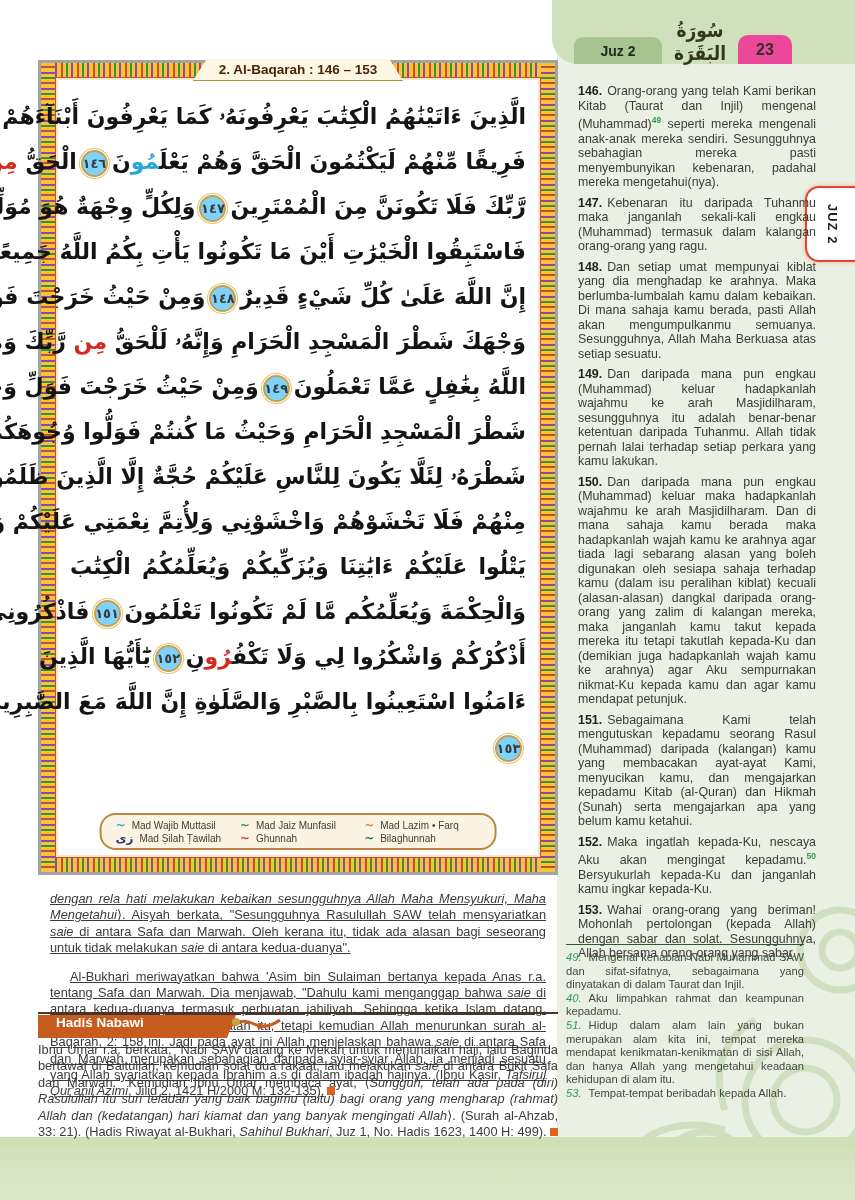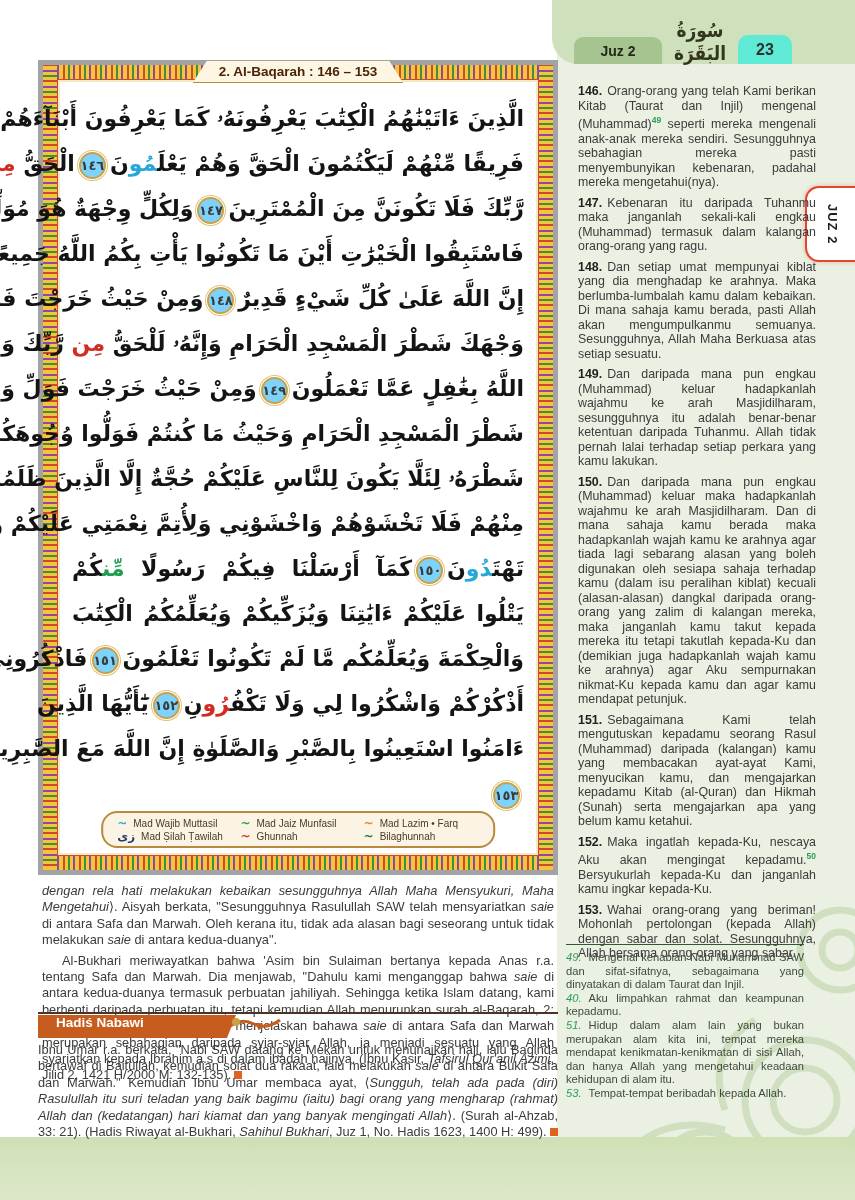--- a/index.html
+++ b/index.html
@@ -19,35 +19,35 @@
   .header-band{position:absolute;left:552px;top:0;width:303px;height:64px;
     background:#cfe0bd;border-radius:0 0 0 26px;}
   .juz-badge{position:absolute;left:22px;bottom:0;width:88px;height:27px;
     background:#a6c48f;border-radius:9px 9px 0 0;
     display:flex;align-items:center;justify-content:center;
     font-weight:bold;font-size:14px;color:#23281c;}
   .surah-calli{position:absolute;left:112px;bottom:2px;width:72px;text-align:center;
     font-family:"DejaVu Sans",sans-serif;font-weight:bold;font-size:17px;color:#33351f;
     transform:scaleY(1.15);}
   .page-num-box{position:absolute;left:186px;bottom:0;width:54px;height:29px;
-    background:#5eead4;border-radius:10px 10px 0 0;
+    background:#ec4899;border-radius:10px 10px 0 0;
     display:flex;align-items:center;justify-content:center;
     font-weight:bold;font-size:16px;color:#30302c;}
 
   
   .juz-side-tab{position:absolute;left:805px;top:186px;width:50px;height:72px;
     background:#ffffff;border:2px solid #e0472b;border-right:none;
     border-radius:14px 0 0 14px;box-shadow:0 0 4px rgba(224,71,43,.35);
     display:flex;align-items:center;justify-content:center;}
   .juz-side-tab span{writing-mode:vertical-rl;font-weight:bold;font-size:13px;
     letter-spacing:1px;color:#20201e;}
 
   
   .quran-frame{position:absolute;left:38px;top:60px;width:520px;height:815px;
-    background:#fdf8ee;border:5px solid #a3a3a3;box-sizing:border-box;}
+    background:#fdf8ee;border:3px solid #a3a3a3;box-sizing:border-box;}
   .bs{position:absolute;background:#f3c53d;}
   .bs-h{left:0;right:0;height:14px;
     background:repeating-linear-gradient(90deg,#f3c53d 0 4px,#cf4a28 4px 6px,#f3c53d 6px 9px,#3f8f3f 9px 11px,#f3c53d 11px 14px,#8e4a9e 14px 16px);}
   .bs-v{top:0;bottom:0;width:14px;
     background:repeating-linear-gradient(0deg,#f3c53d 0 4px,#cf4a28 4px 6px,#f3c53d 6px 9px,#3f8f3f 9px 11px,#f3c53d 11px 14px,#8e4a9e 14px 16px);}
   .bs-top{top:0;} .bs-bottom{bottom:0;} .bs-left{left:0;} .bs-right{right:0;}
   .frame-inner{position:absolute;left:14px;top:14px;right:14px;bottom:14px;
     background:#ffffff;border:1.5px solid #cf4a28;box-shadow:inset 0 0 0 2px #f5e7c8;}
   .frame-title{position:absolute;top:-4px;left:50%;transform:translateX(-50%);
     background:#fdf6e3;color:#4a2408;font-weight:bold;font-size:13.5px;
@@ -66,21 +66,21 @@
     font-size:13px;font-weight:bold;color:#3a3a3a;vertical-align:middle;margin:0 4px;line-height:1;}
   .tajweed-legend{position:absolute;left:50%;transform:translateX(-50%);bottom:7px;
     width:82%;background:#fbf3e4;border:2px solid #b98a3e;border-radius:16px;
     padding:4px 14px;box-sizing:border-box;z-index:2;
     display:grid;grid-template-columns:1fr 1fr 1fr;grid-auto-flow:row;column-gap:8px;row-gap:1px;}
   .legend-item{display:flex;align-items:center;gap:6px;font-size:10px;color:#4a3a28;white-space:nowrap;}
   .legend-sym{font-weight:bold;font-size:12px;line-height:1;font-family:"DejaVu Sans",sans-serif;}
 
   
   .tafsir{position:absolute;left:38px;top:879px;width:520px;font-size:12.8px;line-height:16.4px;text-align:justify;color:#3b3b3b;}
-  .tafsir p{margin:4px;}
+  .tafsir p{margin:12px;text-decoration:underline;}
   .tafsir p.indent{text-indent:20px;}
   .it{font-style:italic;}
   .endsq{display:inline-block;width:8px;height:8px;background:#e0631f;margin-left:3px;}
   .hadis-rule{position:absolute;left:38px;top:1012px;width:520px;border-top:2px solid #4a3428;}
   .hadis-banner{position:absolute;left:38px;top:1015px;width:198px;height:23px;
     background:#c65d1f;color:#ffffff;font-weight:bold;font-size:13.5px;
     display:flex;align-items:flex-start;padding-left:18px;box-sizing:border-box;
     clip-path:polygon(0 0,100% 0,calc(100% - 9px) 100%,0 100%);}
   .hadis-orn{position:absolute;left:222px;top:1012px;width:60px;height:26px;}
   .hadis-text{position:absolute;left:38px;top:1042px;width:520px;font-size:12.8px;line-height:16.4px;text-align:justify;color:#3b3b3b;}
@@ -138,21 +138,20 @@
         <div class="q-line"><span>الَّذِينَ ءَاتَيْنَٰهُمُ الْكِتَٰبَ يَعْرِفُونَهُۥ كَمَا يَعْرِفُونَ أَبْنَآءَهُمْ وَإِنَّ</span></div>
         <div class="q-line"><span>فَرِيقًا مِّنْهُمْ لَيَكْتُمُونَ الْحَقَّ وَهُمْ يَعْلَ</span><span class="c-b">مُو</span><span>نَ</span><span class="vmark">١٤٦</span><span>الْحَقُّ</span><span class="c-r"> مِن</span></div>
         <div class="q-line"><span>رَّبِّكَ فَلَا تَكُونَنَّ مِنَ الْمُمْتَرِينَ</span><span class="vmark">١٤٧</span><span>وَلِكُلٍّ وِجْهَةٌ هُوَ مُوَلِّيهَا</span></div>
         <div class="q-line"><span>فَاسْتَبِقُوا الْخَيْرَٰتِ أَيْنَ مَا تَكُونُوا يَأْتِ بِكُمُ اللَّهُ جَمِيعًا</span></div>
         <div class="q-line"><span>إِنَّ اللَّهَ عَلَىٰ كُلِّ شَيْءٍ قَدِيرٌ</span><span class="vmark">١٤٨</span><span>وَمِنْ حَيْثُ خَرَجْتَ فَوَلِّ</span></div>
         <div class="q-line"><span>وَجْهَكَ شَطْرَ الْمَسْجِدِ الْحَرَامِ وَإِنَّهُۥ لَلْحَقُّ</span><span class="c-r"> مِن</span><span> رَّبِّكَ وَمَا</span></div>
         <div class="q-line"><span>اللَّهُ بِغَٰفِلٍ عَمَّا تَعْمَلُونَ</span><span class="vmark">١٤٩</span><span>وَمِنْ حَيْثُ خَرَجْتَ فَوَلِّ وَجْهَكَ</span></div>
         <div class="q-line"><span>شَطْرَ الْمَسْجِدِ الْحَرَامِ وَحَيْثُ مَا كُنتُمْ فَوَلُّوا وُجُوهَكُمْ</span></div>
         <div class="q-line"><span>شَطْرَهُۥ لِئَلَّا يَكُونَ لِلنَّاسِ عَلَيْكُمْ حُجَّةٌ إِلَّا الَّذِينَ ظَلَمُوا</span></div>
         <div class="q-line"><span>مِنْهُمْ فَلَا تَخْشَوْهُمْ وَاخْشَوْنِي وَلِأُتِمَّ نِعْمَتِي عَلَيْكُمْ وَلَعَلَّكُمْ</span></div>
-        <div class="q-line"><span>تَهْتَ</span><span class="c-b">دُو</span><span>نَ</span><span class="vmark">١٥٠</span><span>كَمَآ أَرْسَلْنَا فِيكُمْ رَسُولًا</span><span class="c-g"> مِّن</span><span>كُمْ</span></div>
         <div class="q-line"><span>يَتْلُوا عَلَيْكُمْ ءَايَٰتِنَا وَيُزَكِّيكُمْ وَيُعَلِّمُكُمُ الْكِتَٰبَ</span></div>
         <div class="q-line"><span>وَالْحِكْمَةَ وَيُعَلِّمُكُم مَّا لَمْ تَكُونُوا تَعْلَمُونَ</span><span class="vmark">١٥١</span><span>فَاذْكُرُونِيٓ</span></div>
         <div class="q-line"><span>أَذْكُرْكُمْ وَاشْكُرُوا لِي وَلَا تَكْفُ</span><span class="c-r">رُو</span><span>نِ</span><span class="vmark">١٥٢</span><span>يَٰٓأَيُّهَا الَّذِينَ</span></div>
         <div class="q-line"><span>ءَامَنُوا اسْتَعِينُوا بِالصَّبْرِ وَالصَّلَوٰةِ إِنَّ اللَّهَ مَعَ الصَّٰبِرِينَ</span></div>
         <div class="q-line qlast"><span class="vmark">١٥٣</span></div>
       </div>
     <div class="tajweed-legend" id="tajweed-legend">
         <div class="legend-item">
           <span class="legend-sym" style="color: rgb(42, 169, 223);">~</span>
           <span>Mad Wajib Muttasil</span>

